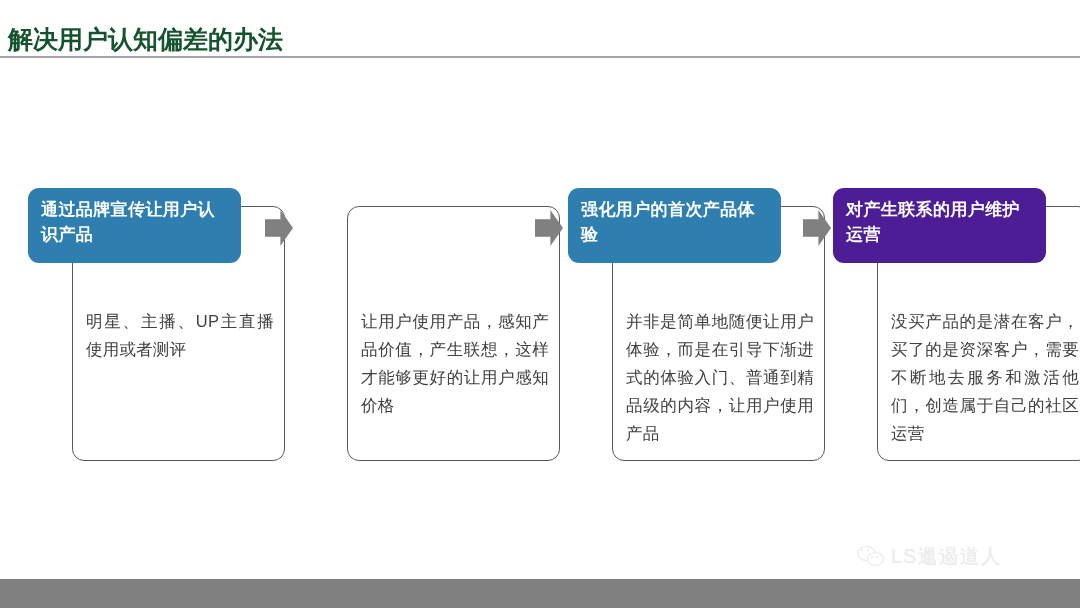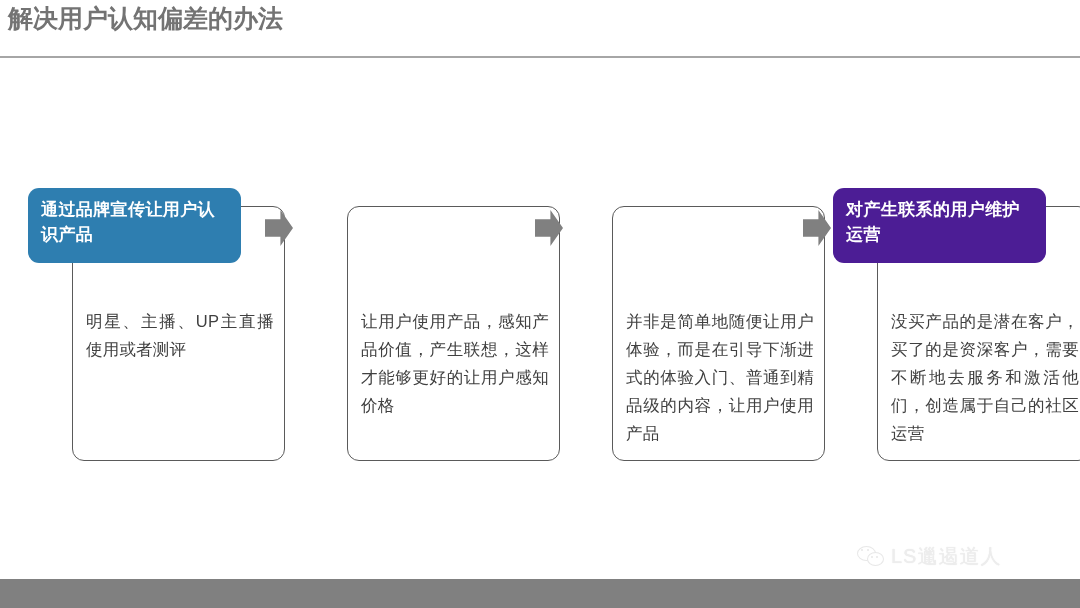--- a/index.html
+++ b/index.html
@@ -12,24 +12,24 @@
     height: 608px;
     position: relative;
     overflow: hidden;
     font-family: "Liberation Sans", "DejaVu Sans", sans-serif;
   }
 
   
   #slide-title {
     position: absolute;
     left: 8px;
-    top: 2px;
+    top: 23px;
     font-size: 25px;
     font-weight: bold;
-    color: #737373;
+    color: #14532d;
     letter-spacing: 0px;
     white-space: nowrap;
   }
   #title-rule {
     position: absolute;
     left: 0px;
     top: 56px;
     width: 1080px;
     height: 2px;
     background: #a6a6a6;
@@ -192,20 +192,21 @@
       <div class="card-text">让用户使用产品，感知产品价值，产生联想，这样才能够更好的让用户感知价格</div>
     </div>
   </div>
 
   <div class="arrow a1" style="background: rgb(128, 128, 128);"></div>
 
   <div class="card c2">
     <div class="card-body">
       <div class="card-text">并非是简单地随便让用户体验，而是在引导下渐进式的体验入门、普通到精品级的内容，让用户使用产品</div>
     </div>
+    <div class="card-head blue" style="background: rgb(46, 126, 176);">强化用户的首次产品体验</div>
   </div>
 
   <div class="arrow a2" style="background: rgb(128, 128, 128);"></div>
 
   <div class="card c3">
     <div class="card-body">
       <div class="card-text">没买产品的是潜在客户，买了的是资深客户，需要不断地去服务和激活他们，创造属于自己的社区运营</div>
     </div>
     <div class="card-head gray" style="background: #4c1d95;">对产生联系的用户维护运营</div>
   </div>

